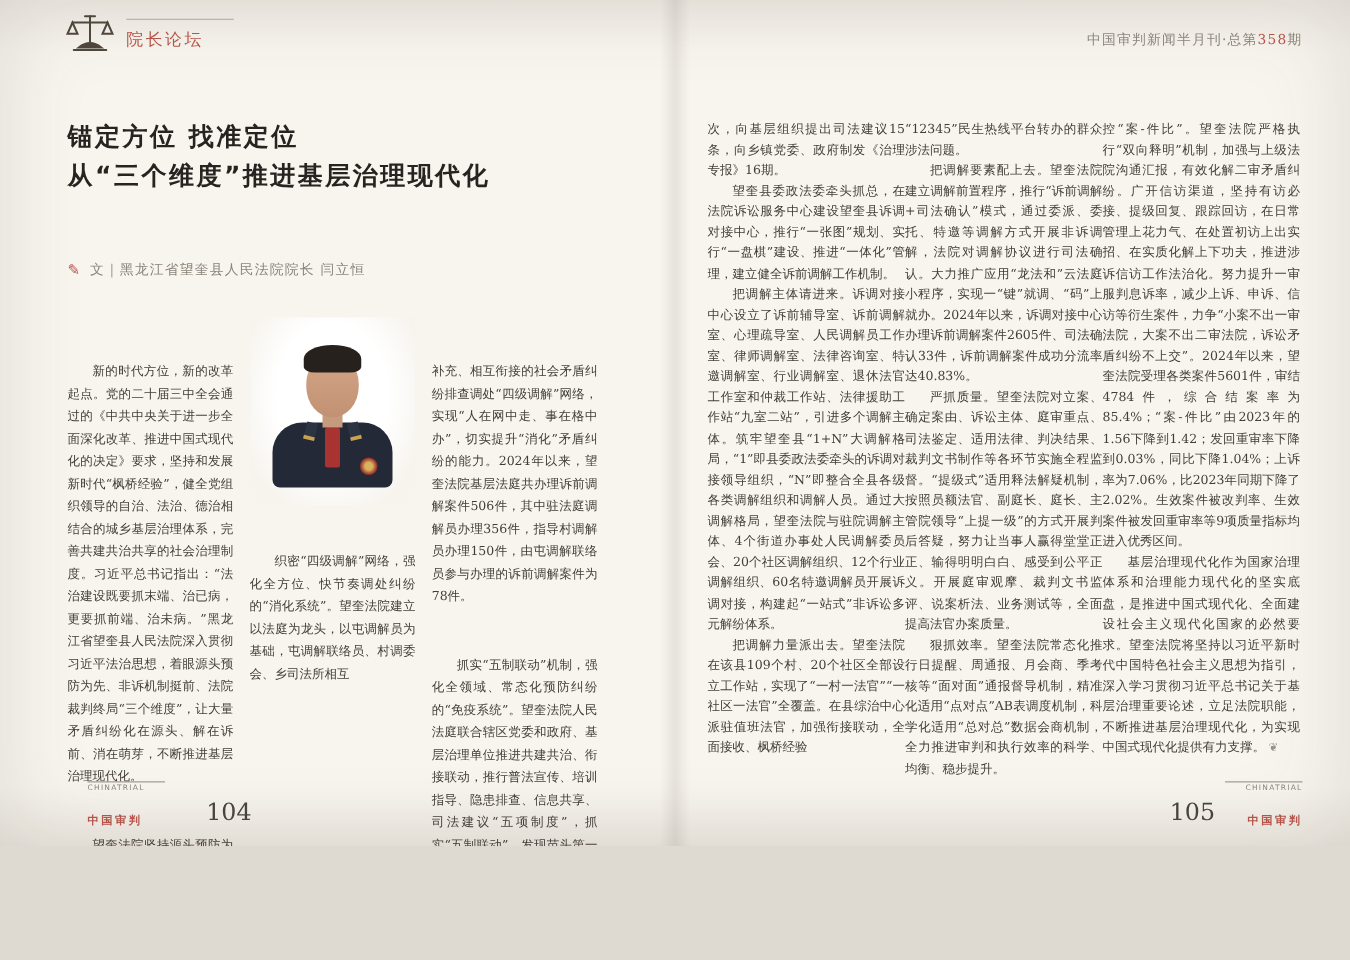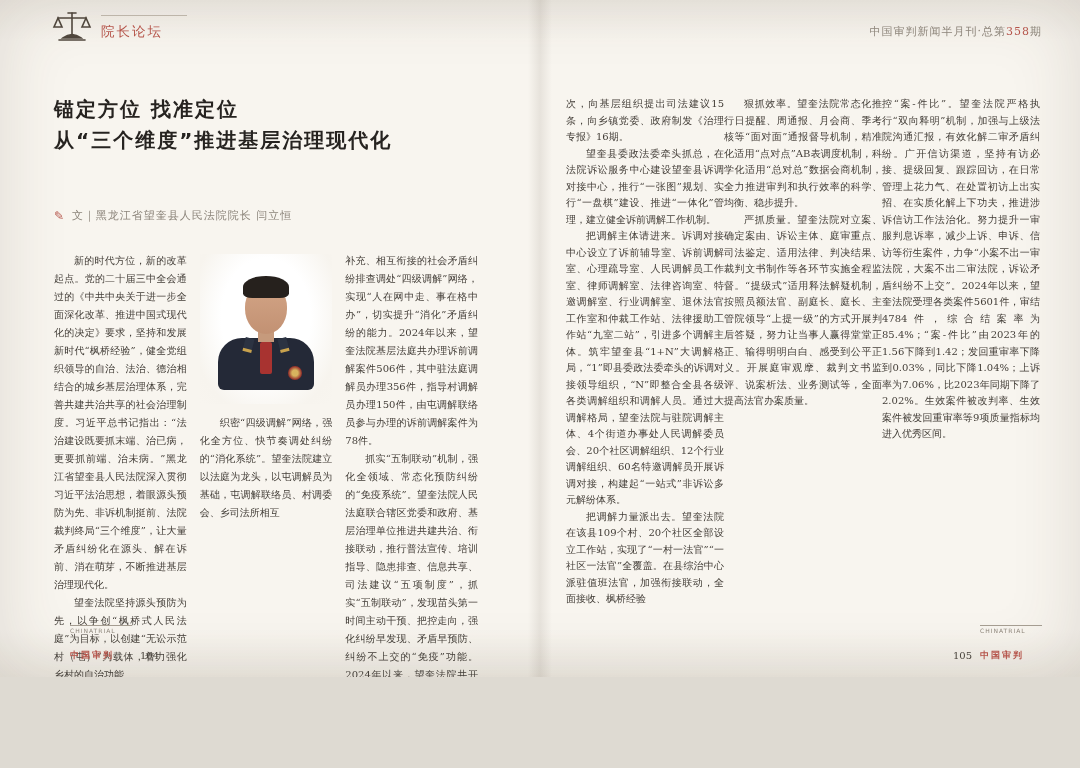--- a/index.html
+++ b/index.html
@@ -27,21 +27,21 @@
            font-weight:bold; font-size:20px; line-height:1.55; letter-spacing:2px; color:#262320; }
   .byline { position:absolute; left:54px; top:208px; font-size:11px; color:#8b847a; letter-spacing:1px;
             display:flex; align-items:center; gap:7px; }
   .pen { color:#b5544a; font-size:12px; }
   
   .cols { position:absolute; display:flex; }
   .cols-left  { left:54px;  top:252px; width:424px; height:486px; gap:13px; }
   .cols-right { left:566px; top:96px;  width:474px; height:632px; }
   .col { flex:1; overflow:hidden; }
   .col p { margin:0; font-size:10px; text-align:justify; color:#423d37; }
-  .cols-left  .col p { line-height:18px; }
+  .cols-left  .col p { line-height:18px;margin-top:37px; }
   .cols-right .col p { line-height:16.5px; }
   .col p.indent { text-indent:2em; }
   .subhead { margin:13px 0 8px; font-family:"DejaVu Sans","Liberation Sans",sans-serif;
              font-size:14.5px; font-weight:bold; color:#17171a; line-height:1.6;
              letter-spacing:1px; white-space:pre-line; }
   .endmark { color:#98908a; font-size:9px; margin-left:3px; }
   
   .photo { position:relative; width:100%; height:150px; margin:2px 0 10px;
            background:radial-gradient(ellipse at 50% 42%, #ffffff 48%, #f7f4ee 82%, rgba(247,244,238,0) 100%); }
   .ph-body { position:absolute; left:50%; bottom:14px; transform:translateX(-50%);
@@ -56,27 +56,27 @@
              border-radius:50%; background:radial-gradient(circle,#d8b35e 30%,#99372e 65%,#7d2c26 100%); }
   .ph-neck { position:absolute; left:50%; top:74px; transform:translateX(-50%);
              width:16px; height:14px; background:#c69a7c; }
   .ph-head { position:absolute; left:50%; top:30px; transform:translateX(-50%);
              width:42px; height:50px; background:linear-gradient(#d3a586,#c29173);
              border-radius:46% 46% 50% 50%; }
   .ph-hair { position:absolute; left:50%; top:22px; transform:translateX(-50%);
              width:46px; height:22px; background:#26211d; border-radius:50% 50% 20% 20%; }
   
   .footer { position:absolute; bottom:16px; display:flex; align-items:flex-end; gap:8px; }
-  .footer-left { left:70px; } .footer-right { right:38px; }
+  .footer-left { left:70px; } .footer-right { right:38px;text-align:right; }
   .f-logo { line-height:1; }
   .f-line { width:62px; height:1px; background:#a59d91; margin-bottom:2px; }
   .f-en { font-family:"DejaVu Sans","Liberation Sans",sans-serif; font-size:6px; letter-spacing:1px; color:#8d857a; }
-  .f-cn { font-family:Liberation Mono, monospace; font-size:9px; font-weight:bold;
+  .f-cn { font-family:Liberation Serif, serif; font-size:9px; font-weight:bold;
           letter-spacing:2px; color:#b5544a; margin-top:18px; }
-  .f-num { font-size:10px; color:#49443d; }
+  .f-num { font-size:19px; color:#49443d;margin-left:25px; }
 </style>
 </head>
 <body>
 
 <div class="spread">
 
   <div class="fold"></div>
 
   <div class="forum-logo">
     <span>
@@ -138,25 +138,28 @@
   </div>
 
   <div class="cols cols-right">
     <div class="col">
       <p>次，向基层组织提出司法建议15条，向乡镇党委、政府制发《治理专报》16期。</p>
       <p class="indent">望奎县委政法委牵头抓总，在法院诉讼服务中心建设望奎县诉调对接中心，推行“一张图”规划、实行“一盘棋”建设、推进“一体化”管理，建立健全诉前调解工作机制。</p>
       <p class="indent">把调解主体请进来。诉调对接中心设立了诉前辅导室、诉前调解室、心理疏导室、人民调解员工作室、律师调解室、法律咨询室、特邀调解室、行业调解室、退休法官工作室和仲裁工作站、法律援助工作站“九室二站”，引进多个调解主体。筑牢望奎县“1+N”大调解格局，“1”即县委政法委牵头的诉调对接领导组织，“N”即整合全县各级各类调解组织和调解人员。通过大调解格局，望奎法院与驻院调解主体、4个街道办事处人民调解委员会、20个社区调解组织、12个行业调解组织、60名特邀调解员开展诉调对接，构建起“一站式”非诉讼多元解纷体系。</p>
       <p class="indent">把调解力量派出去。望奎法院在该县109个村、20个社区全部设立工作站，实现了“一村一法官”“一社区一法官”全覆盖。在县综治中心派驻值班法官，加强衔接联动，全面接收、枫桥经验</p>
     </div>
     <div class="col">
+      <p>“12345”民生热线平台转办的群众涉法问题。</p>
+      <p class="indent">把调解要素配上去。望奎法院建立调解前置程序，推行“诉前调解+司法确认”模式，通过委派、委托、特邀等调解方式开展非诉调解，法院对调解协议进行司法确认。大力推广应用“龙法和”云法庭小程序，实现一“键”就调、“码”上就办。2024年以来，诉调对接中心办理诉前调解案件2605件、司法确认33件，诉前调解案件成功分流率达40.83%。</p>
+      <p class="indent">严抓质量。望奎法院对立案、确定案由、诉讼主体、庭审重点、司法鉴定、适用法律、判决结果、裁判文书制作等各环节实施全程监督。“提级式”适用释法解疑机制，按照员额法官、副庭长、庭长、主管院领导“上提一级”的方式开展判后答疑，努力让当事人赢得堂堂正正、输得明明白白、感受到公平正义。开展庭审观摩、裁判文书监评、说案析法、业务测试等，全面提高法官办案质量。</p>
       <p class="indent">狠抓效率。望奎法院常态化推行日提醒、周通报、月会商、季考核等“面对面”通报督导机制，精准化适用“点对点”AB表调度机制，科学化适用“总对总”数据会商机制，全力推进审判和执行效率的科学、均衡、稳步提升。</p>
-      <p class="indent">严抓质量。望奎法院对立案、确定案由、诉讼主体、庭审重点、司法鉴定、适用法律、判决结果、裁判文书制作等各环节实施全程监督。“提级式”适用释法解疑机制，按照员额法官、副庭长、庭长、主管院领导“上提一级”的方式开展判后答疑，努力让当事人赢得堂堂正正、输得明明白白、感受到公平正义。开展庭审观摩、裁判文书监评、说案析法、业务测试等，全面提高法官办案质量。</p>
     </div>
     <div class="col">
       <p>控“案-件比”。望奎法院严格执行“双向释明”机制，加强与上级法院沟通汇报，有效化解二审矛盾纠纷。广开信访渠道，坚持有访必接、提级回复、跟踪回访，在日常管理上花力气、在处置初访上出实招、在实质化解上下功夫，推进涉诉信访工作法治化。努力提升一审服判息诉率，减少上诉、申诉、信访等衍生案件，力争“小案不出一审法院，大案不出二审法院，诉讼矛盾纠纷不上交”。2024年以来，望奎法院受理各类案件5601件，审结4784件，综合结案率为85.4%；“案-件比”由2023年的1.56下降到1.42；发回重审率下降到0.03%，同比下降1.04%；上诉率为7.06%，比2023年同期下降了2.02%。生效案件被改判率、生效案件被发回重审率等9项质量指标均进入优秀区间。</p>
+      <p class="indent"><span>基层治理现代化作为国家治理体系和治理能力现代化的坚实底盘，是推进中国式现代化、全面建设社会主义现代化国家的必然要求。望奎法院将坚持以习近平新时代中国特色社会主义思想为指引，深入学习贯彻习近平总书记关于基层治理重要论述，立足法院职能，不断推进基层治理现代化，为实现中国式现代化提供有力支撑。</span><span class="endmark">❦</span></p>
     </div>
   </div>
 
   <div class="footer footer-left">
     <span class="f-logo">
       <span class="f-line" style="display:block"></span>
       <span class="f-en" style="display:block">CHINATRIAL</span>
       <span class="f-cn" style="display:block">中国审判</span>
     </span>
     <span class="f-num">104</span>

